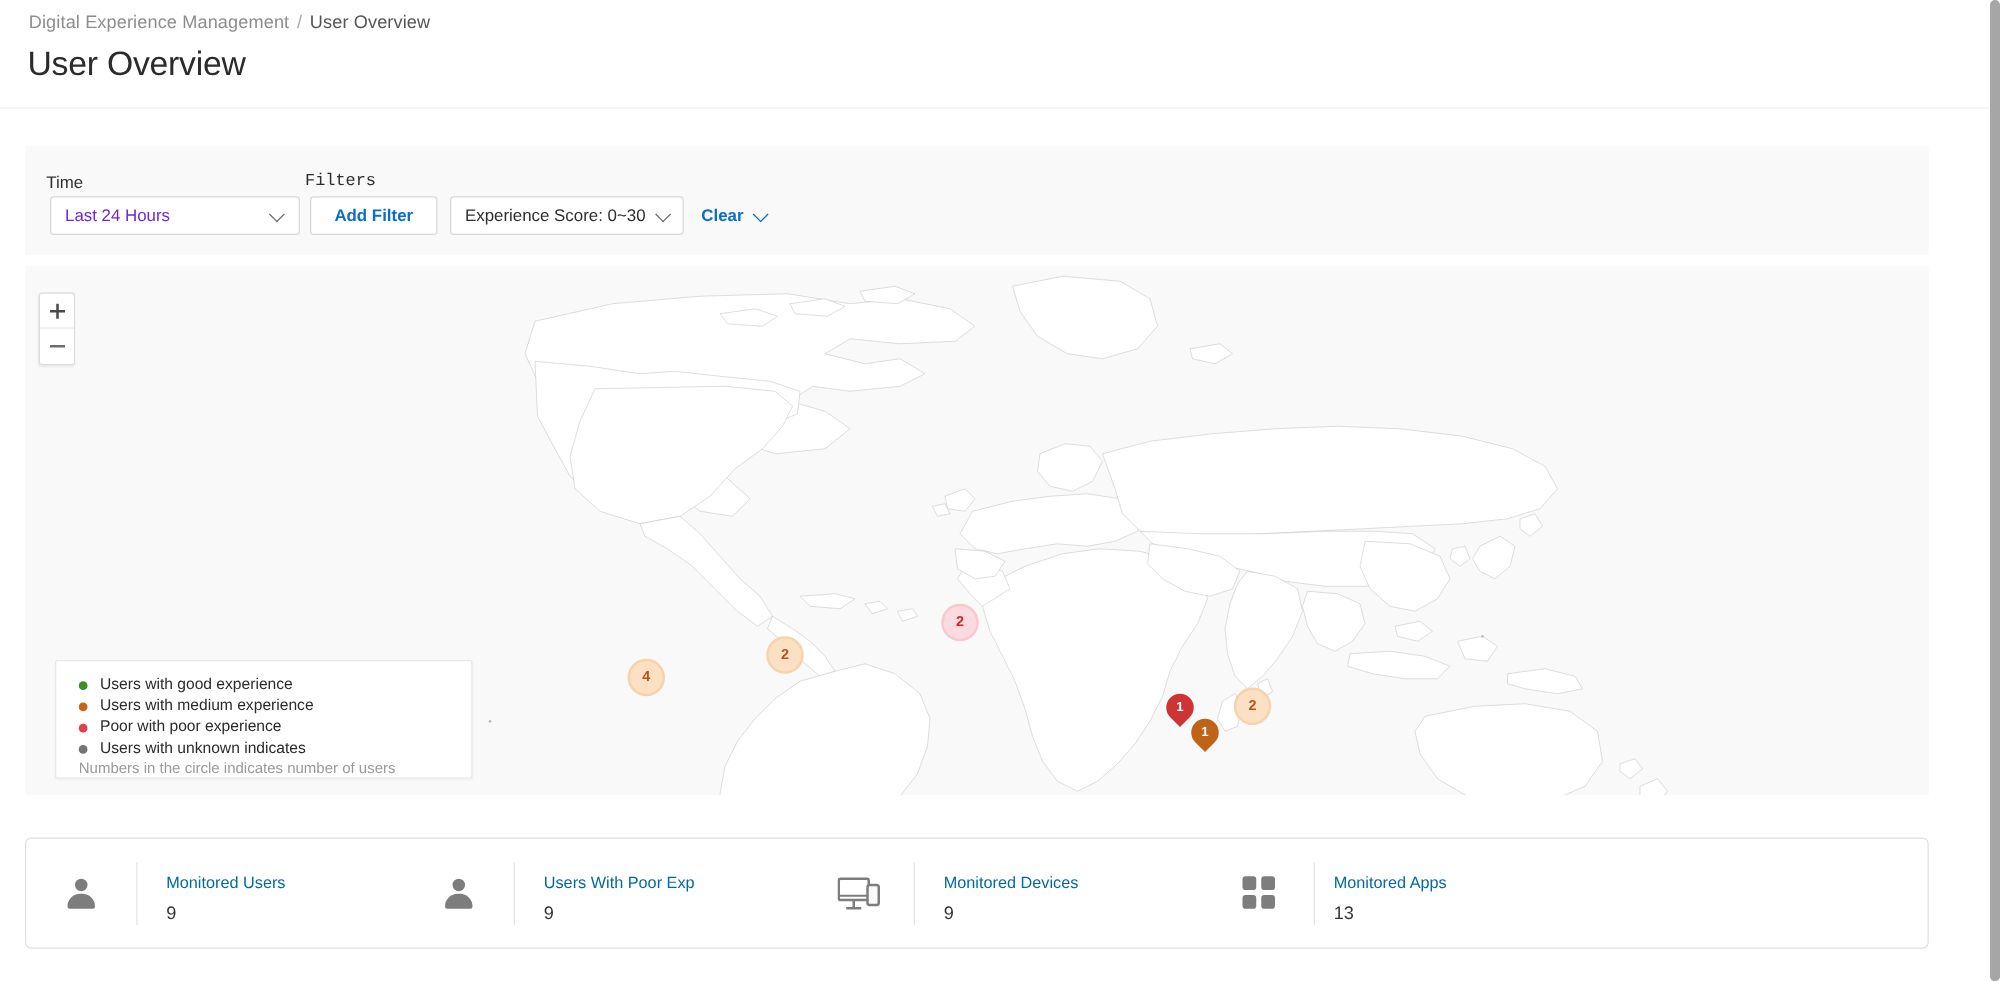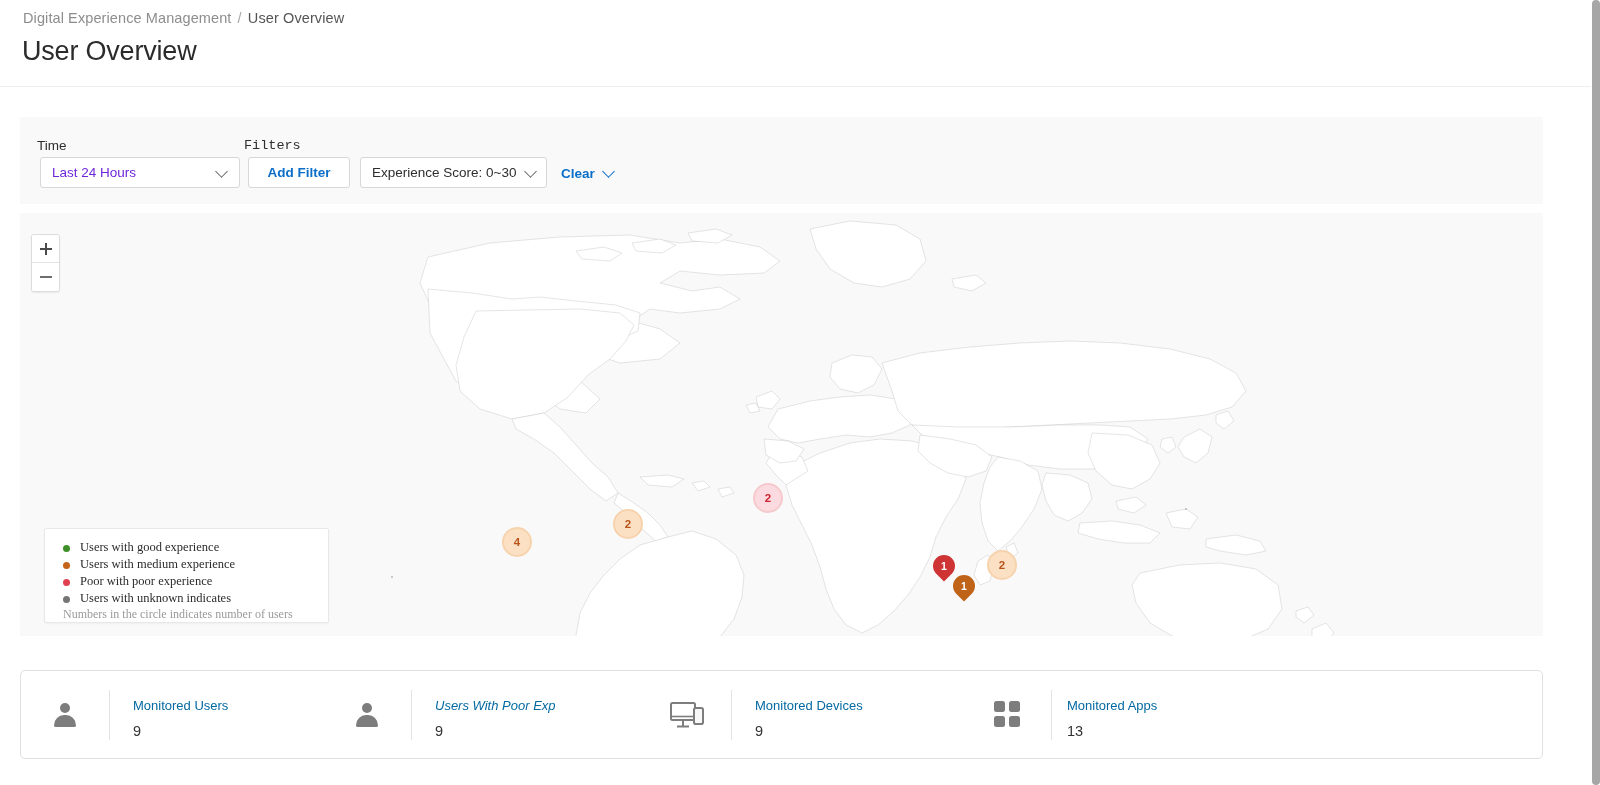--- a/index.html
+++ b/index.html
@@ -217,26 +217,25 @@
     font-weight: 700;
     color: #fff;
   }
   .pin-red .pin-body { background: #cf3434; }
   .pin-brown .pin-body { background: #bf6318; }
 
   
   #map-legend {
     position: absolute;
     left: 24px; top: 315px;
-    width: 285px; height: 95px;
+    width: 334px; height: 95px;
     background: #fff;
     border: 1px solid #e8e8e8;
     border-radius: 2px;
     box-shadow: 0 1px 2px rgba(0,0,0,.04);
-    font-family: Liberation Serif, serif;
   }
   .legend-row {
     position: absolute;
     left: 18px;
     height: 17px;
     white-space: nowrap;
   }
   .legend-dot {
     position: absolute;
     left: 0; top: 5px;
@@ -521,21 +520,21 @@
   </div>
 
   <div class="stat-cell" style="left:302px; width:320px;">
     <div class="stat-icon" style="left:0;">
       <span class="icon-person">
           <span class="head"></span>
           <span class="body"></span>
         </span>
     </div>
     <div class="stat-divider" style="left:88px;"></div>
-    <div class="stat-label" style="left:112px;font-style:italic;">Users With Poor Exp</div>
+    <div class="stat-label" style="left:112px;">Users With Poor Exp</div>
     <div class="stat-value" style="left:112px;">9</div>
   </div>
 
   <div class="stat-cell" style="left:622px; width:320px;">
     <div class="stat-icon" style="left:0;">
       <svg width="34" height="28" viewBox="0 0 34 28">
         <rect x="1" y="2" width="24" height="17" rx="1.5" fill="none" stroke="#7d7d7d" stroke-width="2"></rect>
         <line x1="1" y1="15.5" x2="25" y2="15.5" stroke="#7d7d7d" stroke-width="1.6"></line>
         <line x1="13" y1="19" x2="13" y2="25" stroke="#7d7d7d" stroke-width="2"></line>
         <line x1="7" y1="25.5" x2="19" y2="25.5" stroke="#7d7d7d" stroke-width="2"></line>

